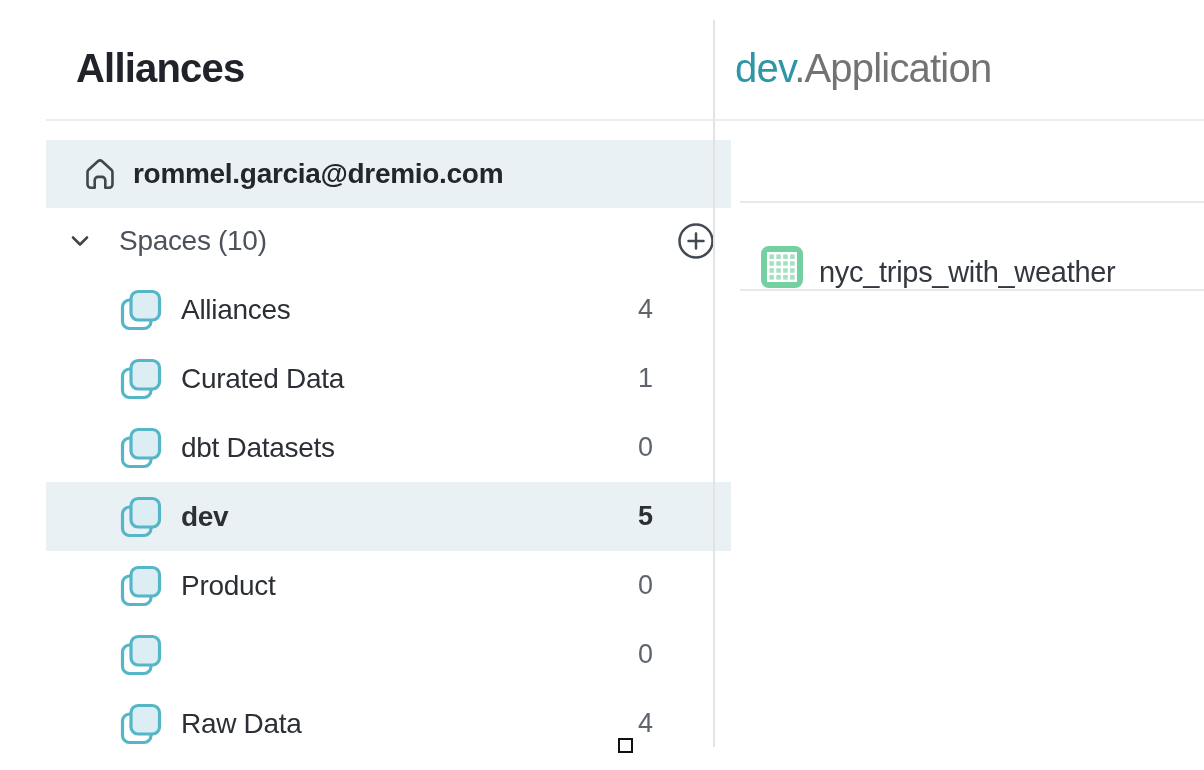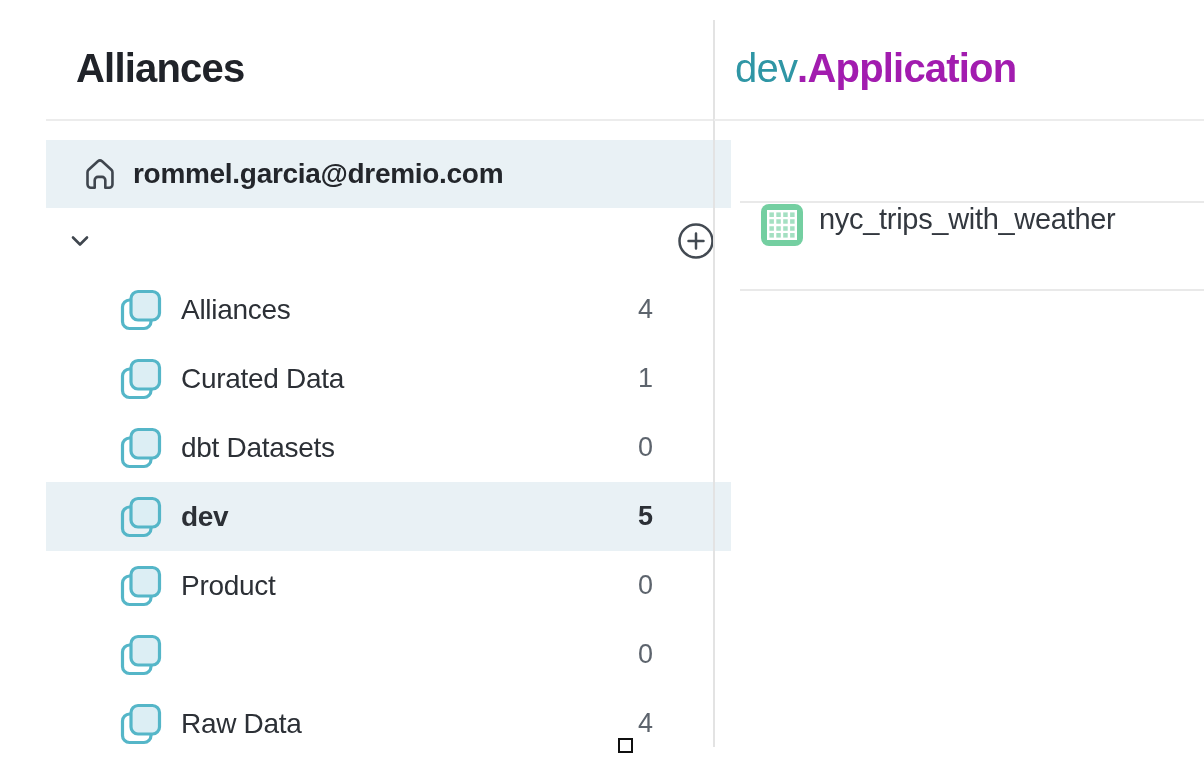--- a/index.html
+++ b/index.html
@@ -53,34 +53,34 @@
   
   .v-divider { position: absolute; left: 713px; top: 20px; width: 2px; height: 727px; background: #e3e3e3; }
 
   
   .right-panel { position: absolute; left: 715px; top: 0; width: 489px; height: 770px; }
   .rp-title {
     position: absolute; left: 20px; top: 46px; margin: 0;
     font-size: 40px; font-weight: 400; letter-spacing: -0.8px; white-space: nowrap;
   }
   .crumb-parent { color: #2f96a5; cursor: pointer; }
-  .crumb-rest { color: #a21caf; font-weight: 700; }
+  .crumb-rest { color: #737373; font-weight: 400; }
   .rp-divider { position: absolute; left: -1px; top: 119px; width: 490px; height: 2px; background: #ececec; }
 
   .name-header {
     position: absolute; left: 43px; top: 138px; height: 48px;
     display: flex; align-items: center; cursor: pointer;
   }
   .name-label { font-size: 30px; letter-spacing: -0.3px; color: #23262b; }
   .sort-icon-box { width: 26px; height: 30px; margin-left: 18px; }
   .header-divider { position: absolute; left: 25px; top: 201px; width: 464px; height: 2px; background: #e9e9e9; }
 
   .dataset-row {
     position: absolute; left: 25px; top: 203px; width: 464px; height: 86px;
-    display: flex; align-items: flex-start; padding-left: 20px; box-sizing: border-box; cursor: pointer;
+    display: flex; align-items: flex-end; padding-left: 20px; box-sizing: border-box; cursor: pointer;
   }
   .dataset-icon-box { width: 44px; height: 44px; flex: 0 0 44px; }
   .dataset-name { font-size: 29px; letter-spacing: -0.3px; color: #33383f; margin-left: 15px; white-space: nowrap; }
   .row-divider { position: absolute; left: 25px; top: 289px; width: 464px; height: 2px; background: #e9e9e9; }
 
   
   .glyph-box {
     position: absolute; left: 618px; top: 738px; width: 15px; height: 15px;
     border: 2px solid #101010; box-sizing: border-box; background: #ffffff;
   }
@@ -106,20 +106,21 @@
     </div>
 
     <div class="tree">
 
       <div class="tree-row spaces-header">
         <span class="chevron-box">
           <svg viewBox="0 0 24 24" fill="none">
             <path d="M5 8.5 L12 15.5 L19 8.5" stroke="#3f464e" stroke-width="2.6" stroke-linecap="round" stroke-linejoin="round"></path>
           </svg>
         </span>
+        <span class="spaces-label">Spaces (10)</span>
         <button class="add-btn">
           <svg viewBox="0 0 40 40" fill="none">
             <circle cx="20" cy="20" r="16.5" stroke="#434a52" stroke-width="2.5"></circle>
             <path d="M20 12.5 V27.5 M12.5 20 H27.5" stroke="#434a52" stroke-width="2.5" stroke-linecap="round"></path>
           </svg>
         </button>
       </div>
 
       <div class="tree-row space-row">
         <span class="space-icon-box">

